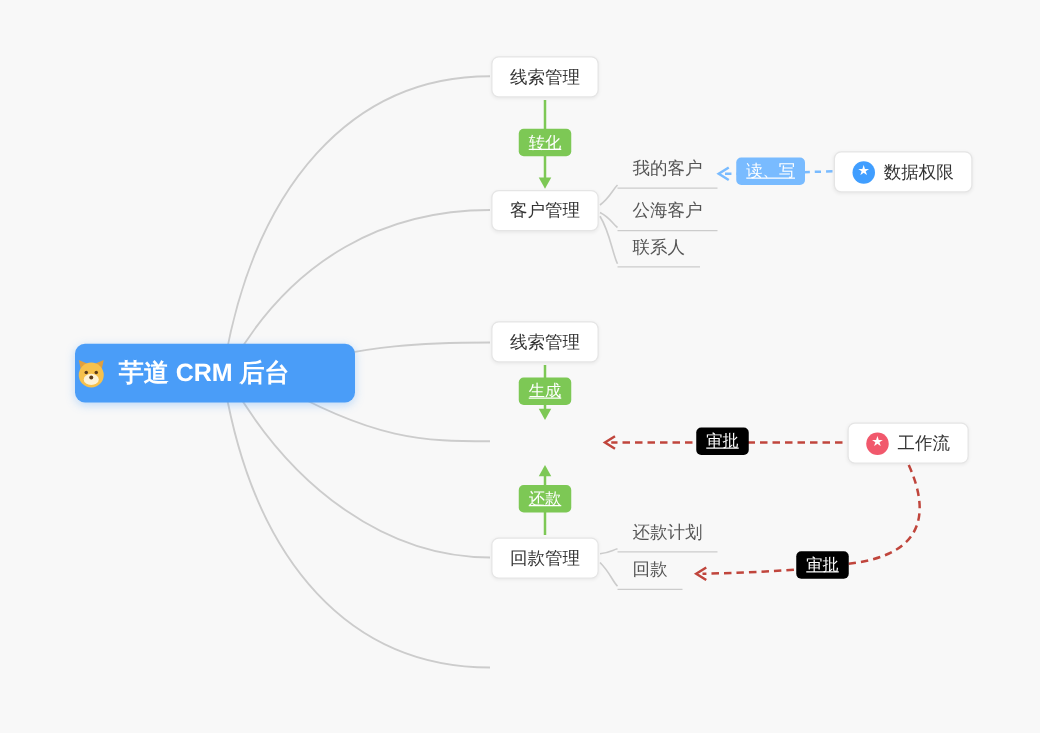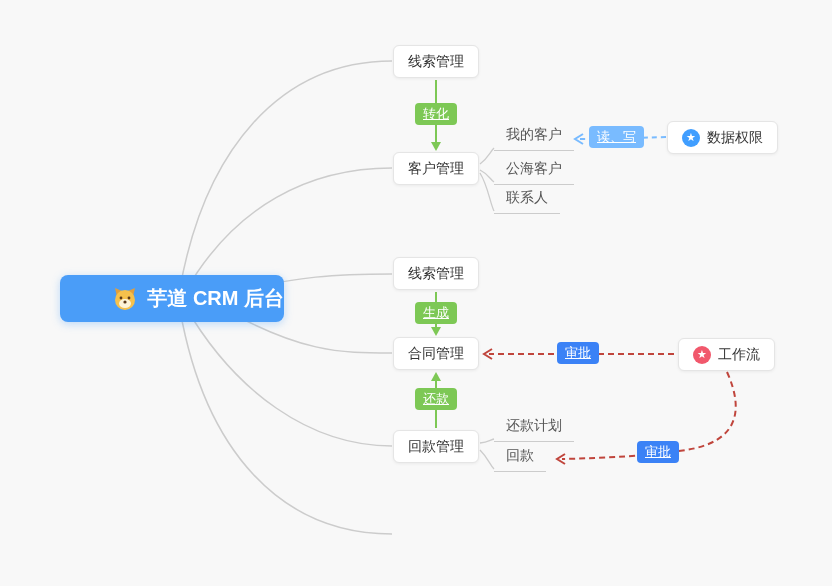--- a/index.html
+++ b/index.html
@@ -26,36 +26,36 @@
 
   .circle-icon {
     width:18px; height:18px; border-radius:50%;
     display:flex; align-items:center; justify-content:center;
     color:#fff; font-size:11px; line-height:1; flex:0 0 auto;
   }
 
   .root-node {
     position:absolute; left:60px; top:275px; width:224px; height:47px;
     background:#4a9df8; border-radius:8px;
-    display:flex; align-items:center; justify-content:flex-end; gap:9px;
+    display:flex; align-items:center; justify-content:flex-start; gap:9px;
     color:#fff; font-size:20px; font-weight:bold;
     box-shadow:0 2px 8px rgba(74,157,248,0.35);
     white-space:nowrap;
   }
   .root-icon { display:flex; align-items:center; }
 
   .tag {
     position:absolute; color:#fff; font-size:13px;
     border-radius:4px; padding:3px 8px; line-height:1.25;
     white-space:nowrap;
     text-decoration:underline;
   }
   .tag.green { background:#7dc855; }
   .tag.blue  { background:#79bbff; }
-  .tag.red   { background:#3b82f6; }
+  .tag.red   { background:#000000; }
 
   .leaf {
     position:absolute; font-size:14px; color:#555;
     padding:0 12px 6px 12px; border-bottom:1px solid #cccccc;
     white-space:nowrap;
   }
 </style>
 </head>
 <body>
 
@@ -113,21 +113,20 @@
         <circle cx="17" cy="12" r="1.4" fill="#5b3a1a"></circle>
         <circle cx="13" cy="16" r="1.6" fill="#5b3a1a"></circle>
       </svg>
     </span>
     <span class="root-label">芋道 CRM 后台</span>
   </div>
 
   <div class="node" style="left:393px;top:45px">线索管理</div>
   <div class="node" style="left:393px;top:152px">客户管理</div>
   <div class="node" style="left:393px;top:257px">线索管理</div>
-  <div class="node" style="left:393px;top:337px">合同管理</div>
   <div class="node" style="left:393px;top:430px">回款管理</div>
 
   <div class="leaf" style="left:494px;top:160px">公海客户</div>
   <div class="leaf" style="left:494px;top:126px">我的客户</div>
   <div class="leaf" style="left:494px;top:189px">联系人</div>
 
   <div class="leaf" style="left:494px;top:417px">还款计划</div>
   <div class="leaf" style="left:494px;top:447px">回款</div>
 
   <div class="node side-node" style="left:667px;top:121px">

